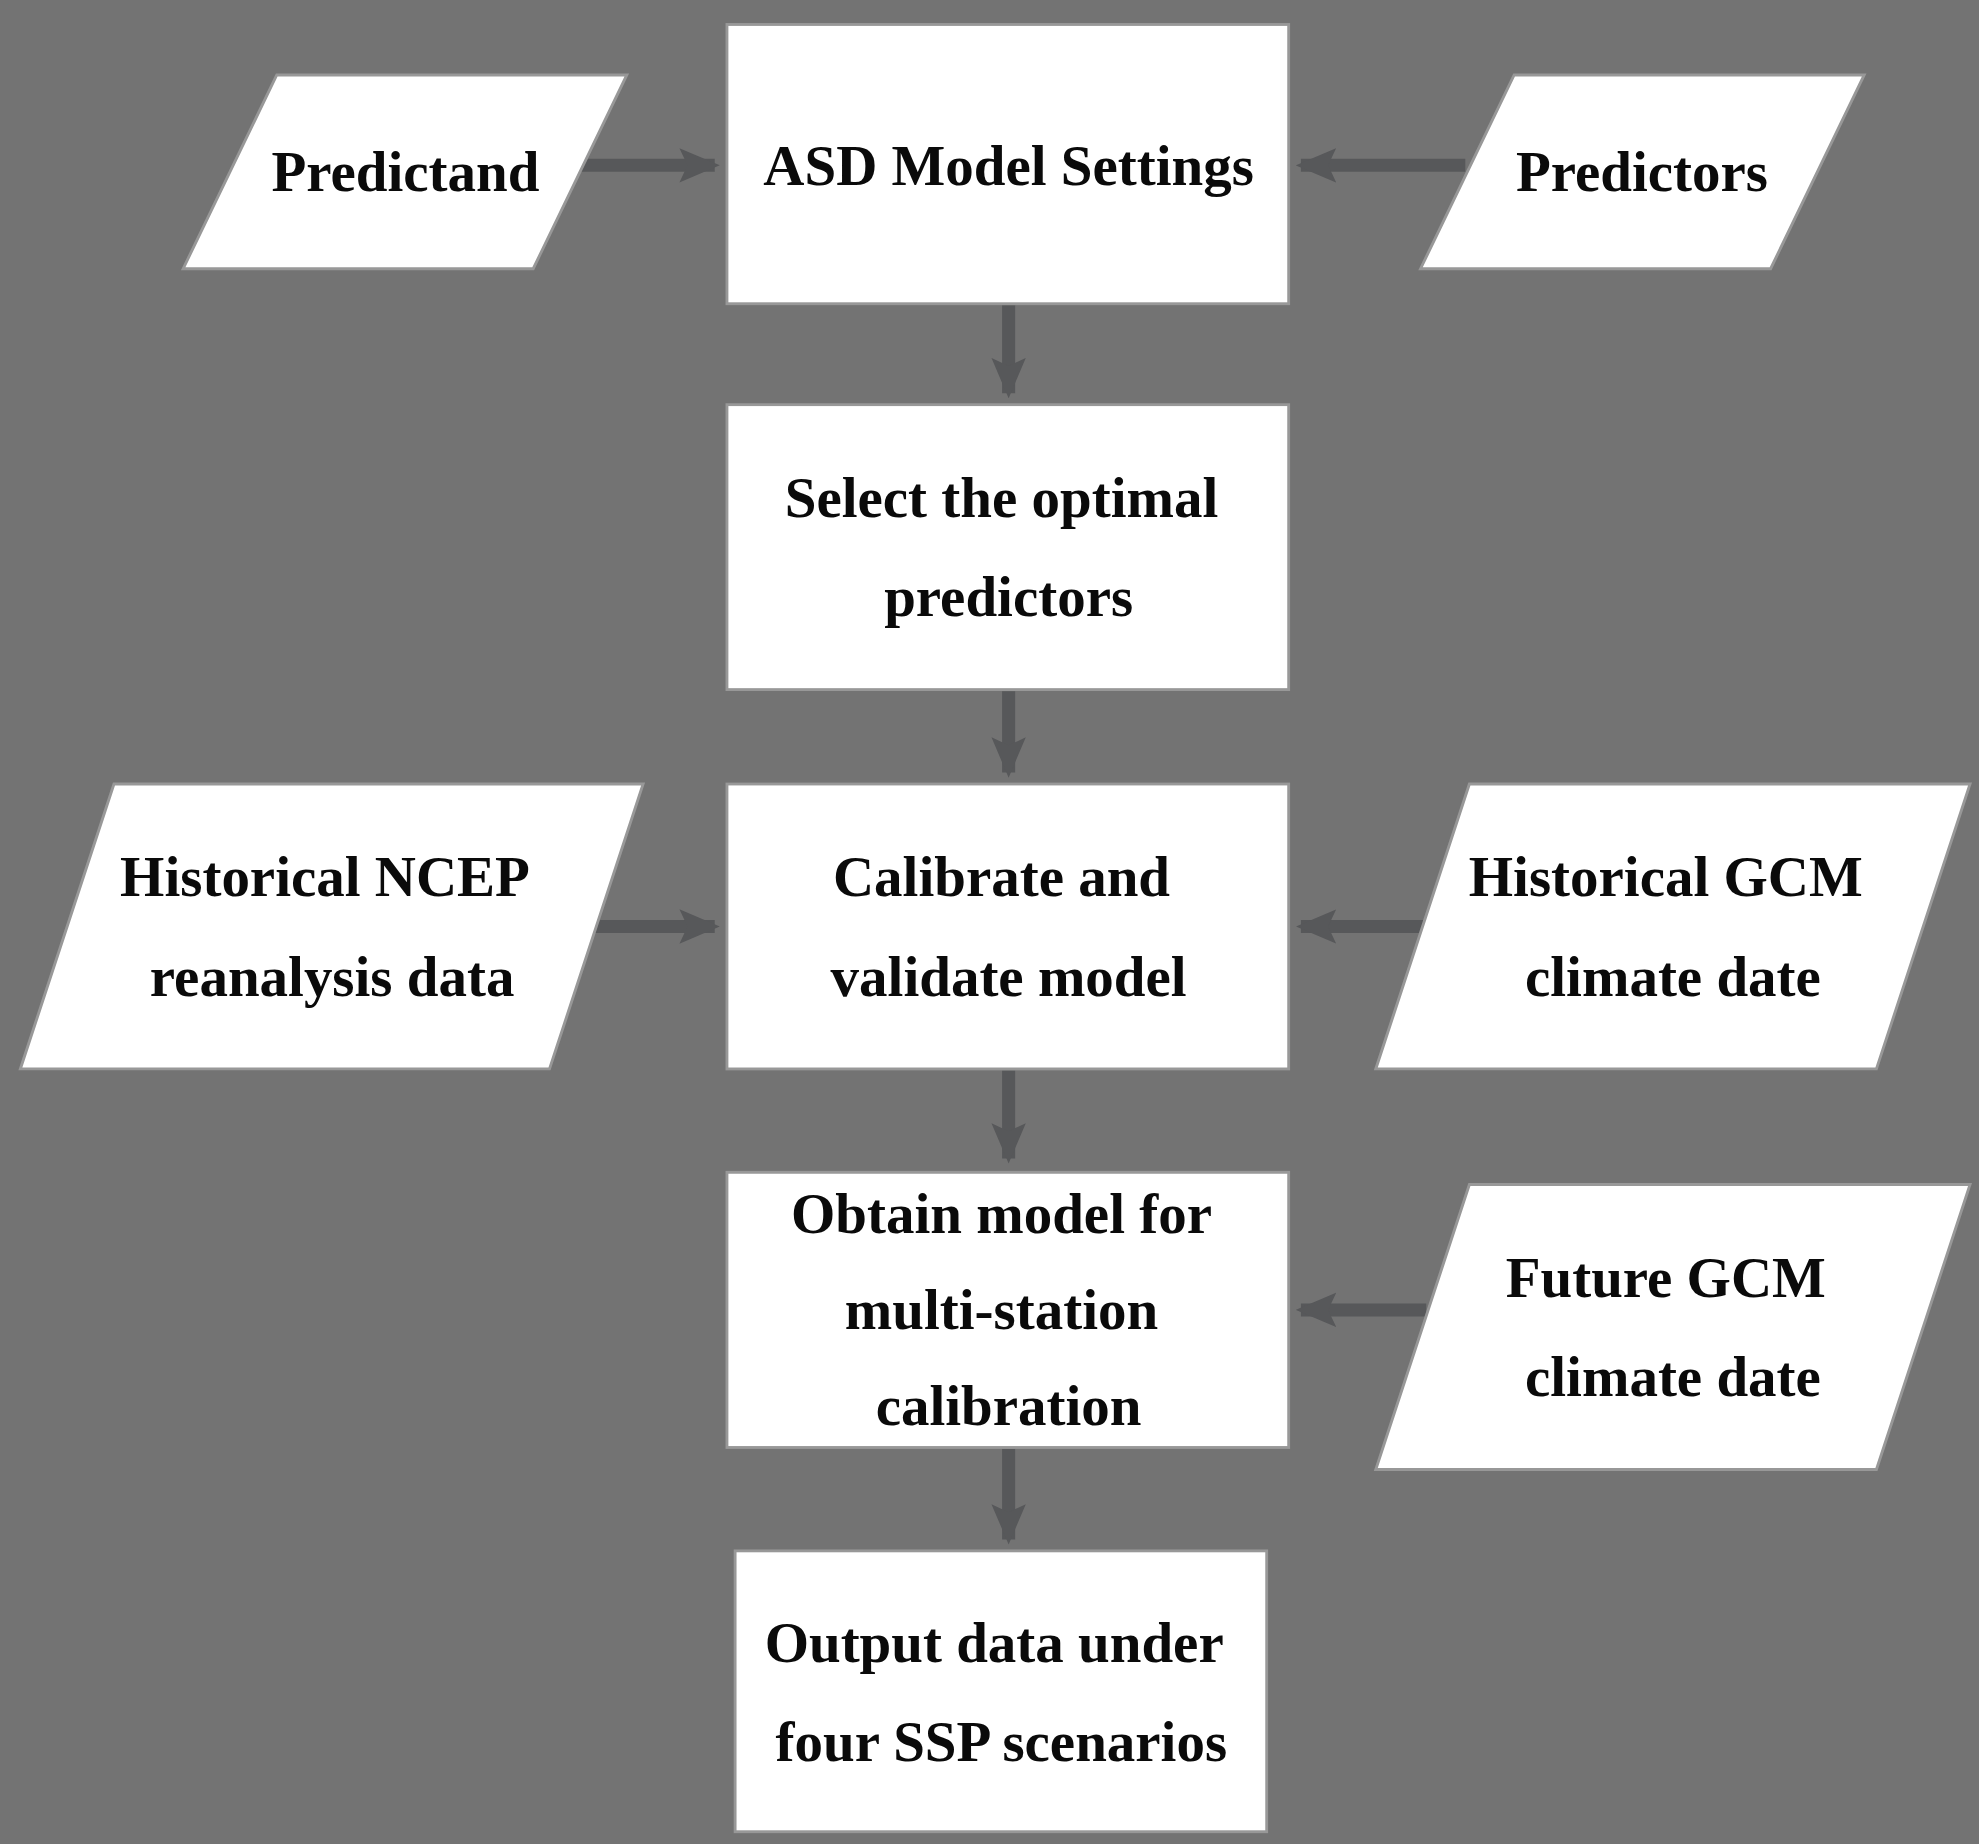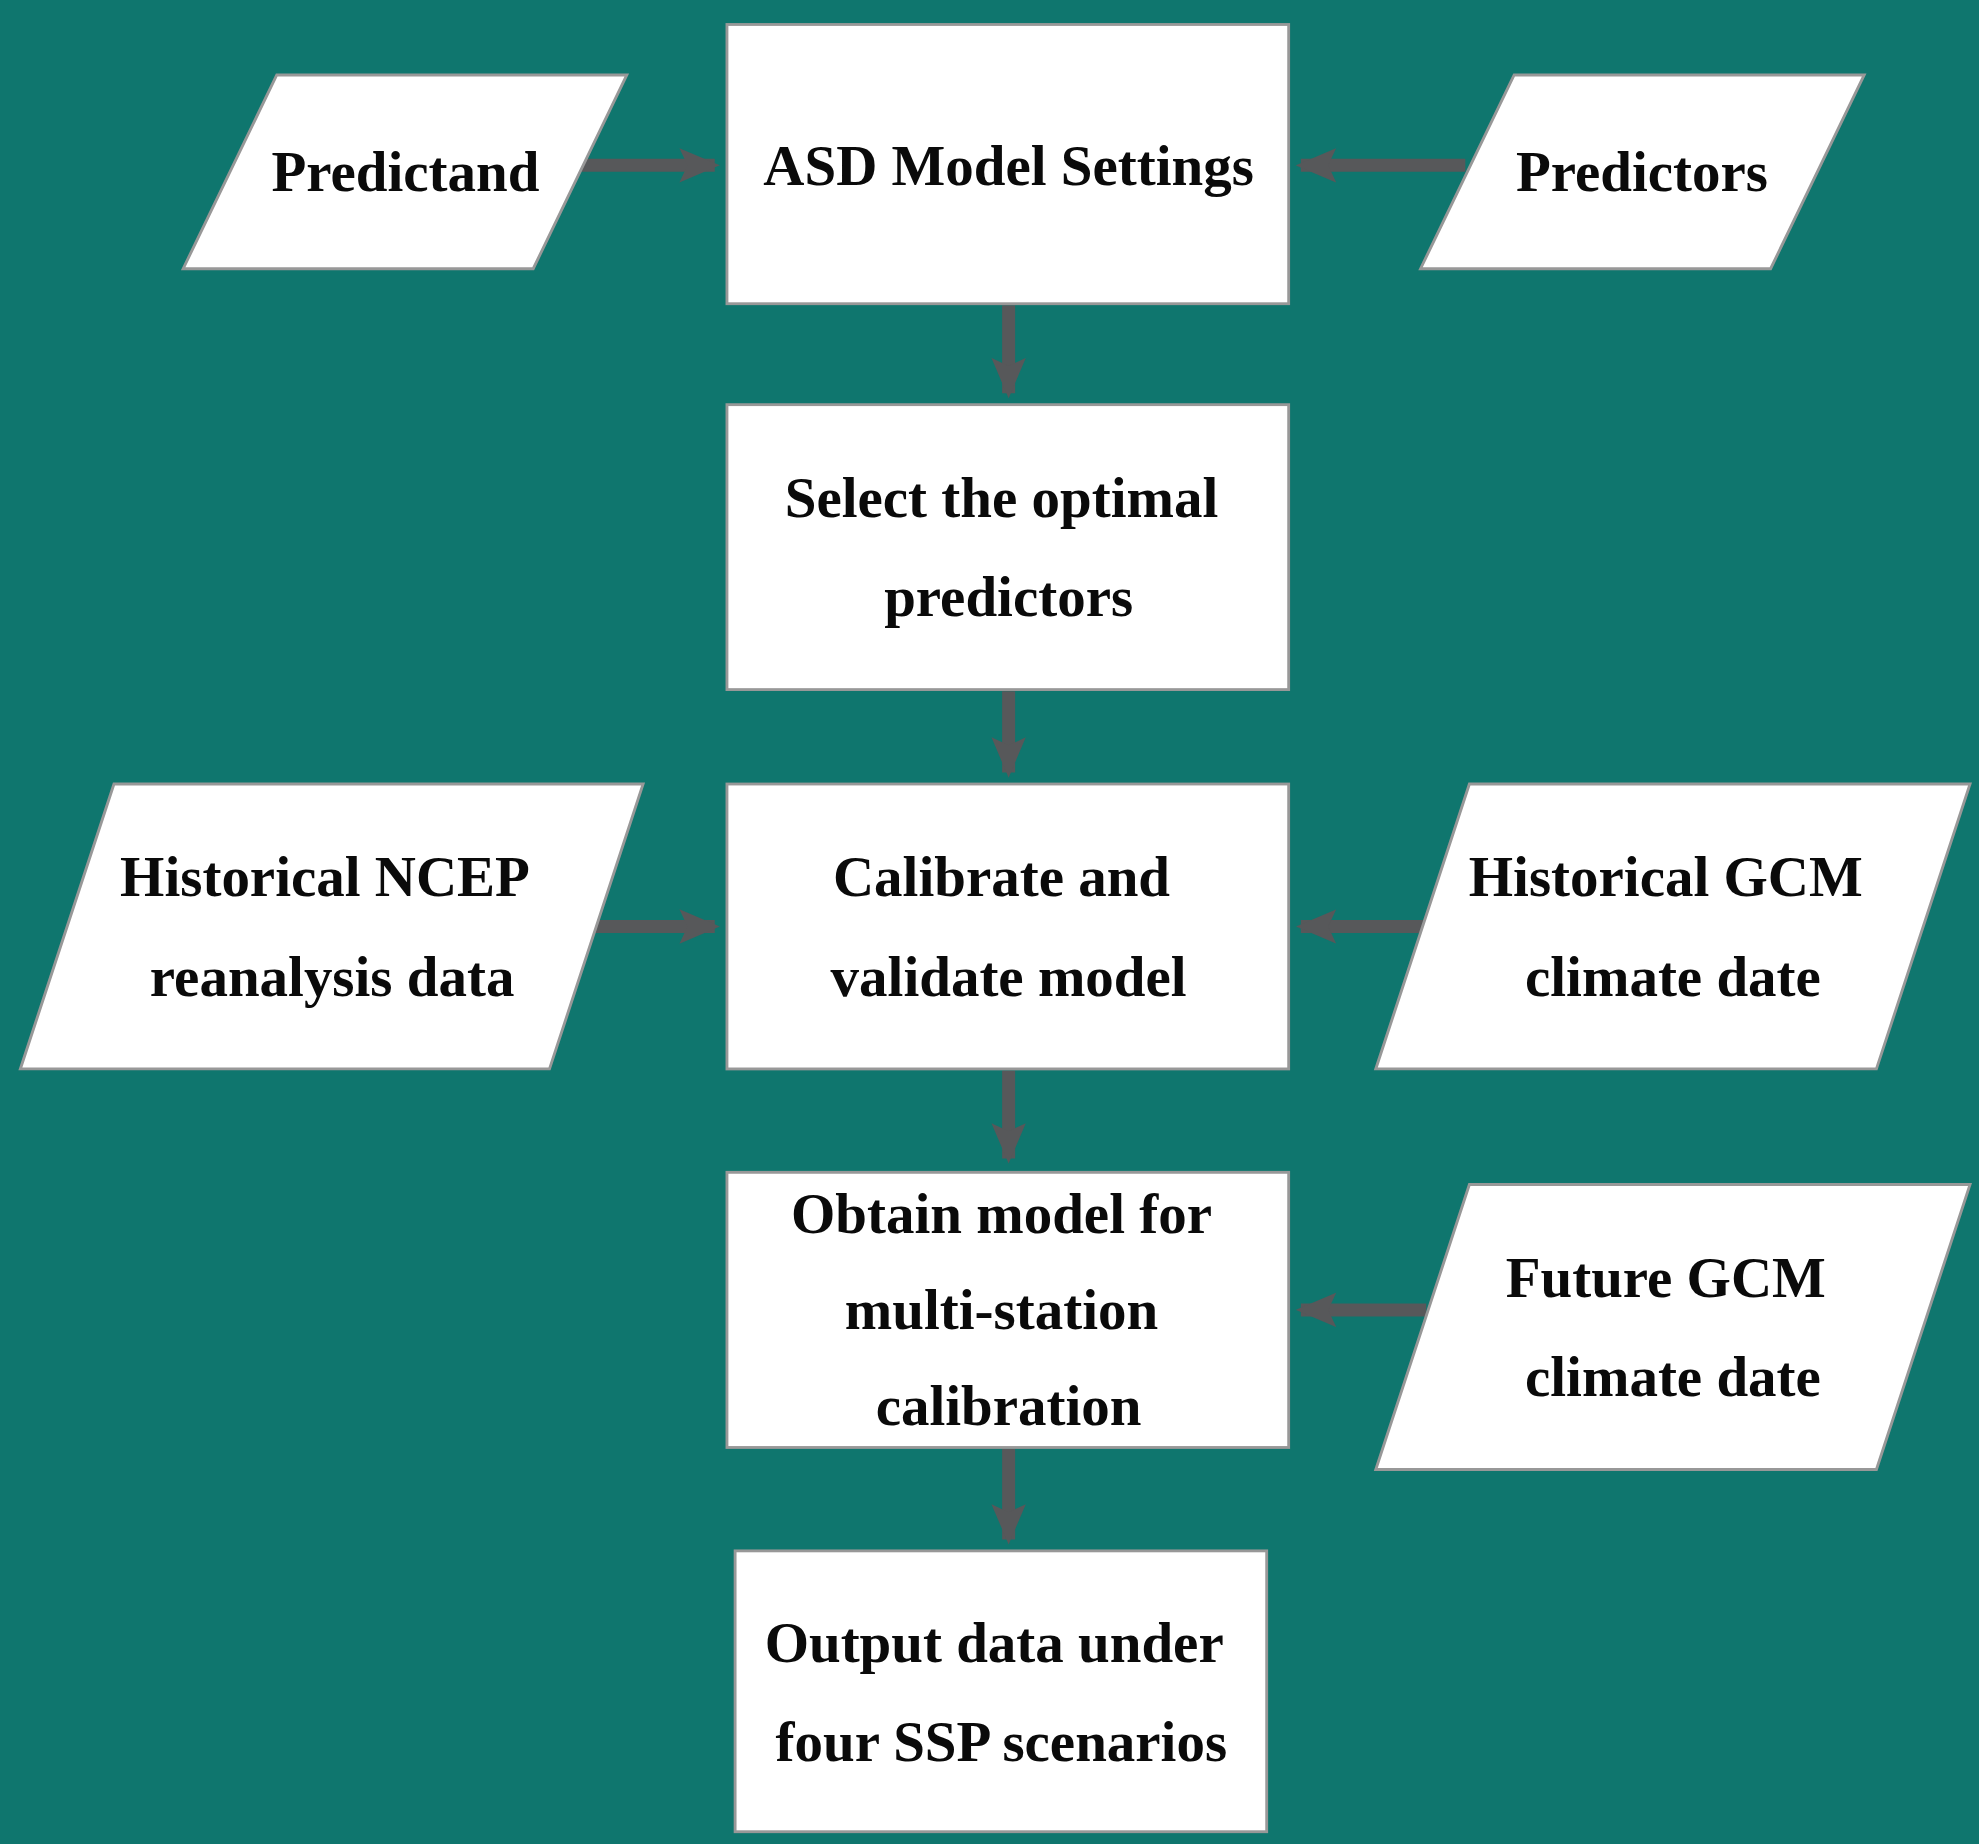--- a/index.html
+++ b/index.html
@@ -4,21 +4,21 @@
 <title>Flowchart</title>
 <style>
   html, body {
     margin: 0;
     padding: 0;
     background: #ffffff;
   }
   .canvas-wrap {
     width: 1979px;
     height: 1844px;
-    background: #0f766e;
+    background: #737373;
   }
   svg { display: block; }
   .shape {
     fill: #ffffff;
     stroke-width: 3.5px;
   }
   .arrow-line {
     stroke-width: 16px;
     fill: none;
   }

